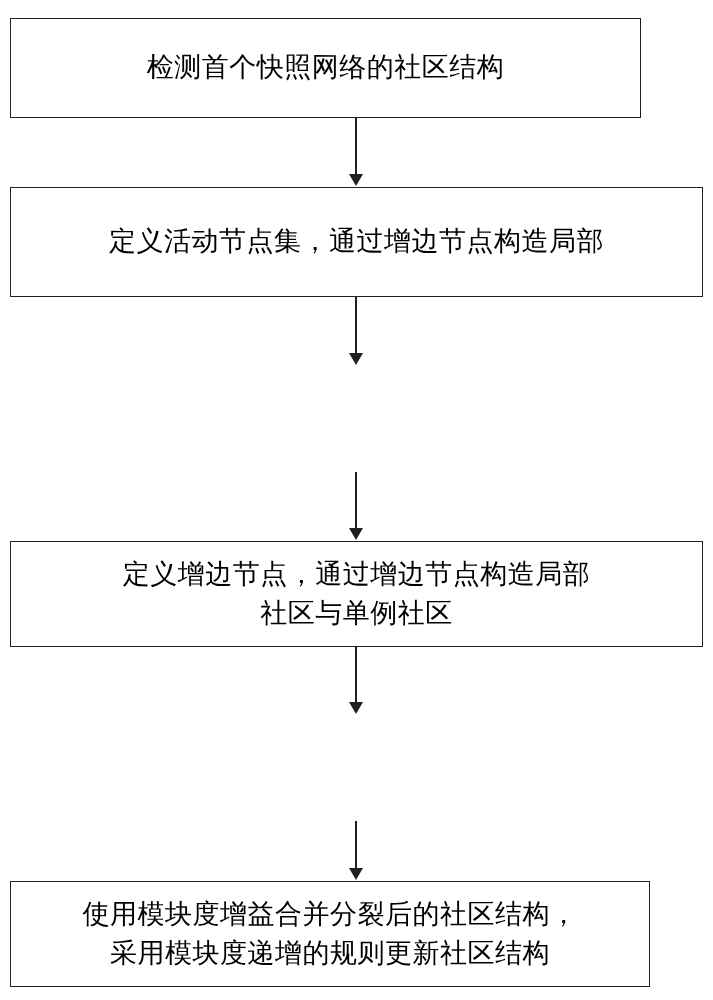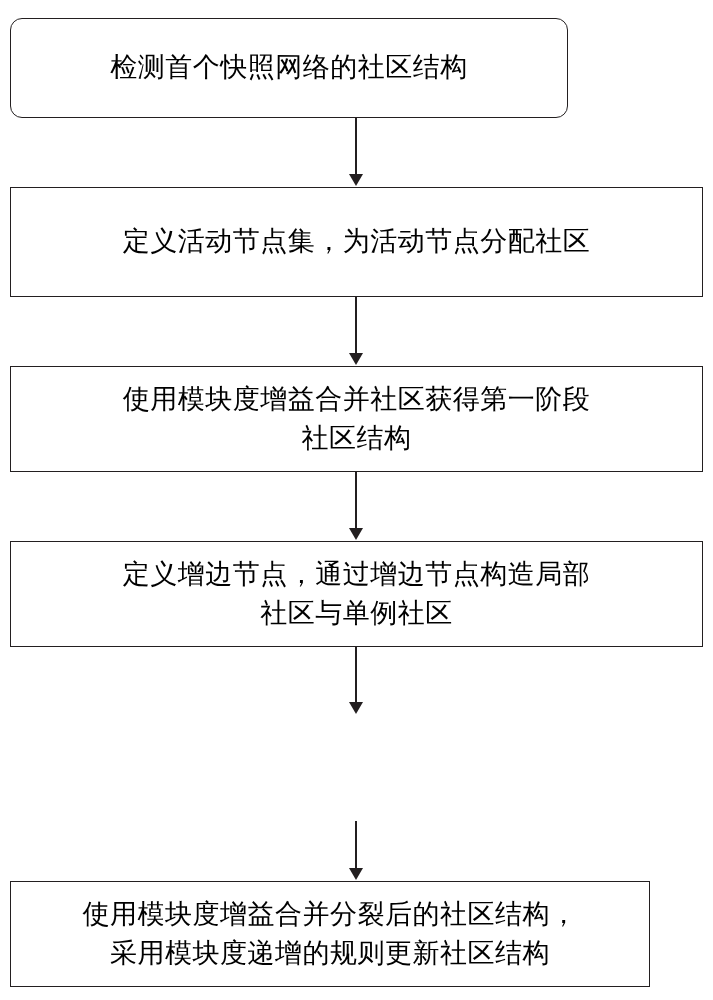--- a/index.html
+++ b/index.html
@@ -51,38 +51,34 @@
     border-left: 7px solid transparent;
     border-right: 7px solid transparent;
     border-top: 12px solid #231f20;
   }
 </style>
 </head>
 <body>
 
 <div id="flowchart">
 
-  <div class="step-box" style="left:10px; top:18px; width:558px; height:100px;border-radius:12px;">
+  <div class="step-box" style="left:10px; top:18px; width:631px; height:100px;">
     <span class="step-label">检测首个快照网络的社区结构</span>
   </div>
 
   <div class="connector" style="left:355px; top:118px; height:58px;"></div>
   <div class="arrow-head" style="left:349px; top:174px;"></div>
 
   <div class="step-box" style="left:10px; top:187px; width:693px; height:110px;">
-    <span class="step-label">定义活动节点集，为活动节点分配社区</span>
+    <span class="step-label">定义活动节点集，通过增边节点构造局部</span>
   </div>
 
   <div class="connector" style="left:355px; top:297px; height:58px;"></div>
   <div class="arrow-head" style="left:349px; top:353px;"></div>
 
-  <div class="step-box" style="left:10px; top:366px; width:693px; height:106px;">
-    <span class="step-label">使用模块度增益合并社区获得第一阶段
-社区结构</span>
-  </div>
 
   <div class="connector" style="left:355px; top:472px; height:58px;"></div>
   <div class="arrow-head" style="left:349px; top:528px;"></div>
 
   <div class="step-box" style="left:10px; top:541px; width:693px; height:106px;">
     <span class="step-label">定义增边节点，通过增边节点构造局部
 社区与单例社区</span>
   </div>
 
   <div class="connector" style="left:355px; top:647px; height:57px;"></div>

